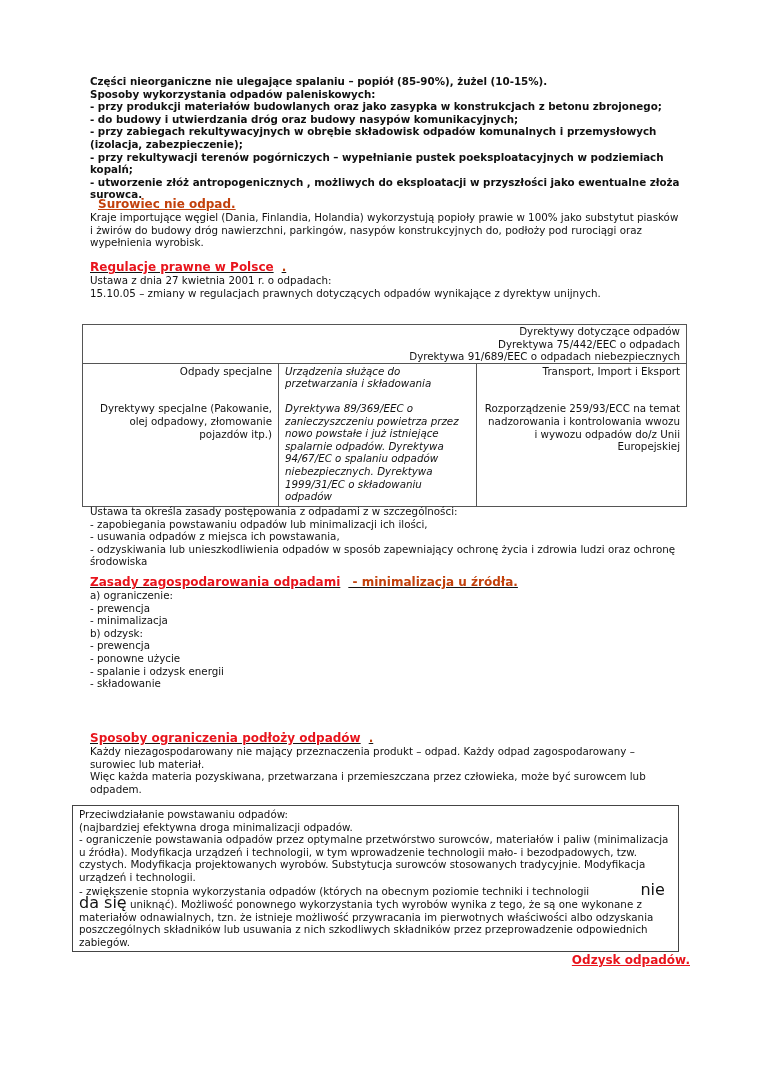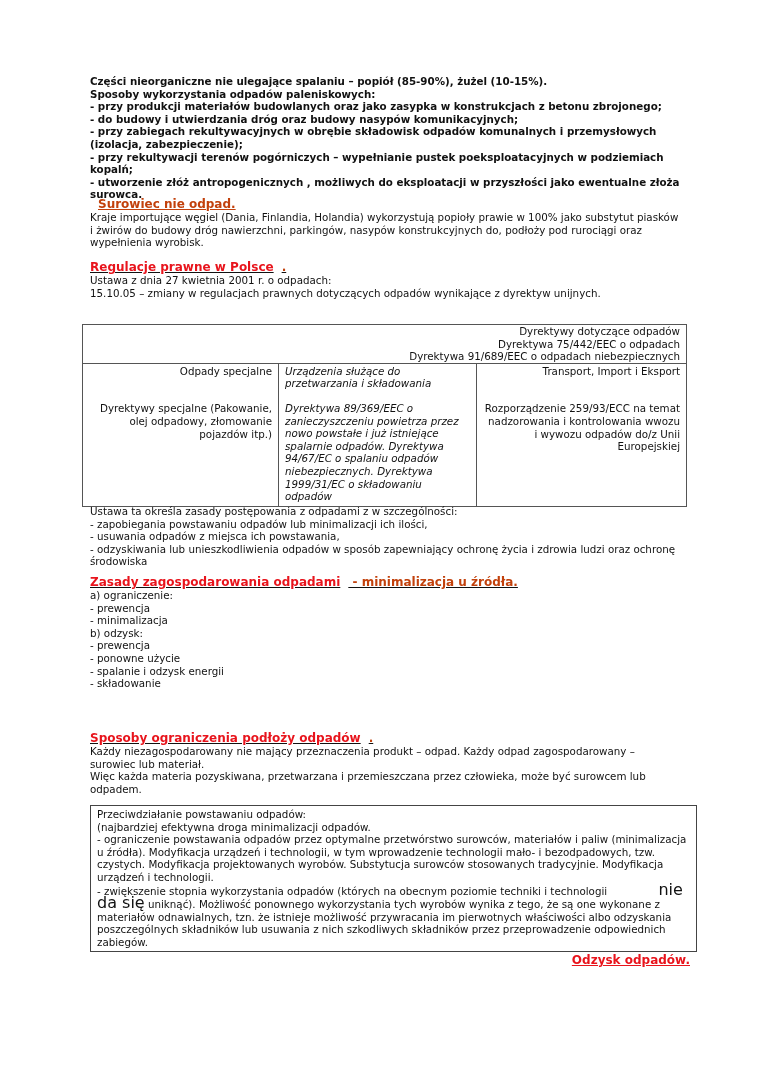--- a/index.html
+++ b/index.html
@@ -8,21 +8,21 @@
   .page { position: absolute; left: 90px; top: 87px; width: 600px; }
   .p { margin: 0; white-space: normal; }
   .h { font-weight: bold; font-size: 12px; text-decoration: underline; margin: 0; line-height: 14px; }
   .red { color: #e8141c; }
   .blk { color: #c2410c; margin-left: 8px; }
   table.dir { position: absolute; left: 82px; top: 324px; width: 605px; border-collapse: collapse;
               font-size: 10.3px; line-height: 12.6px; }
   table.dir td { border: 1px solid #555; vertical-align: top; padding: 1px 6px 3px 6px; }
   .c { text-align: right; }
   .i { font-style: italic; margin-left: 16px; }
-  .box { position: absolute; left: 90px; top: 805px; width: 593px; border: 1px solid #444;
+  .box { position: absolute; left: 72px; top: 805px; width: 593px; border: 1px solid #444;
          padding: 2px 6px 2px 6px; font-size: 10.3px; line-height: 12.6px; }
   .sp { font-size: 16px; margin-left: 48px; }
 </style>
 </head>
 <body>
 
 <div class="page" style="top:75px; width:590px;font-weight:bold;">
   <p class="p">Części nieorganiczne nie ulegające spalaniu – popiół (85-90%), żużel (10-15%).</p>
   <p class="p">Sposoby wykorzystania odpadów paleniskowych:</p>
   <p class="p">- przy produkcji materiałów budowlanych oraz jako zasypka w konstrukcjach z betonu zbrojonego;</p>

